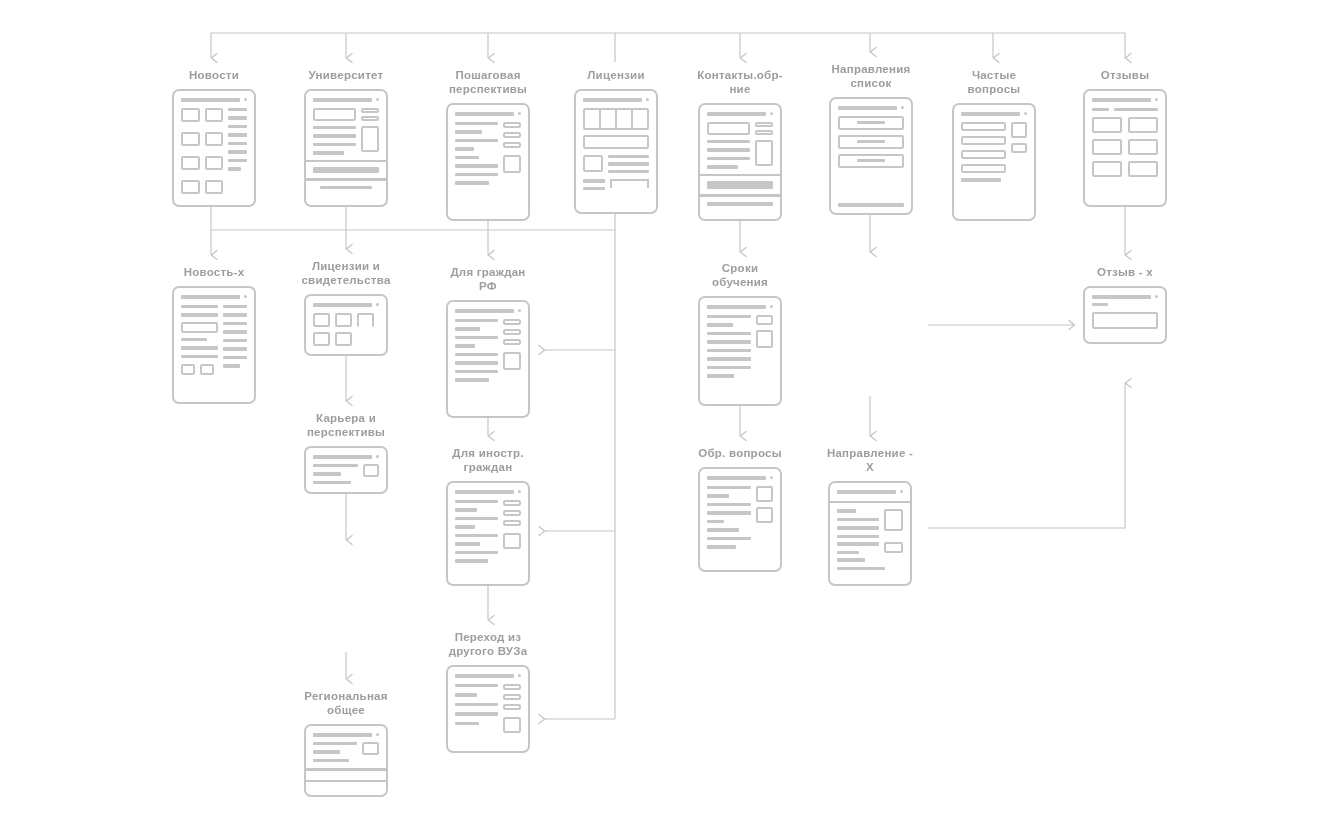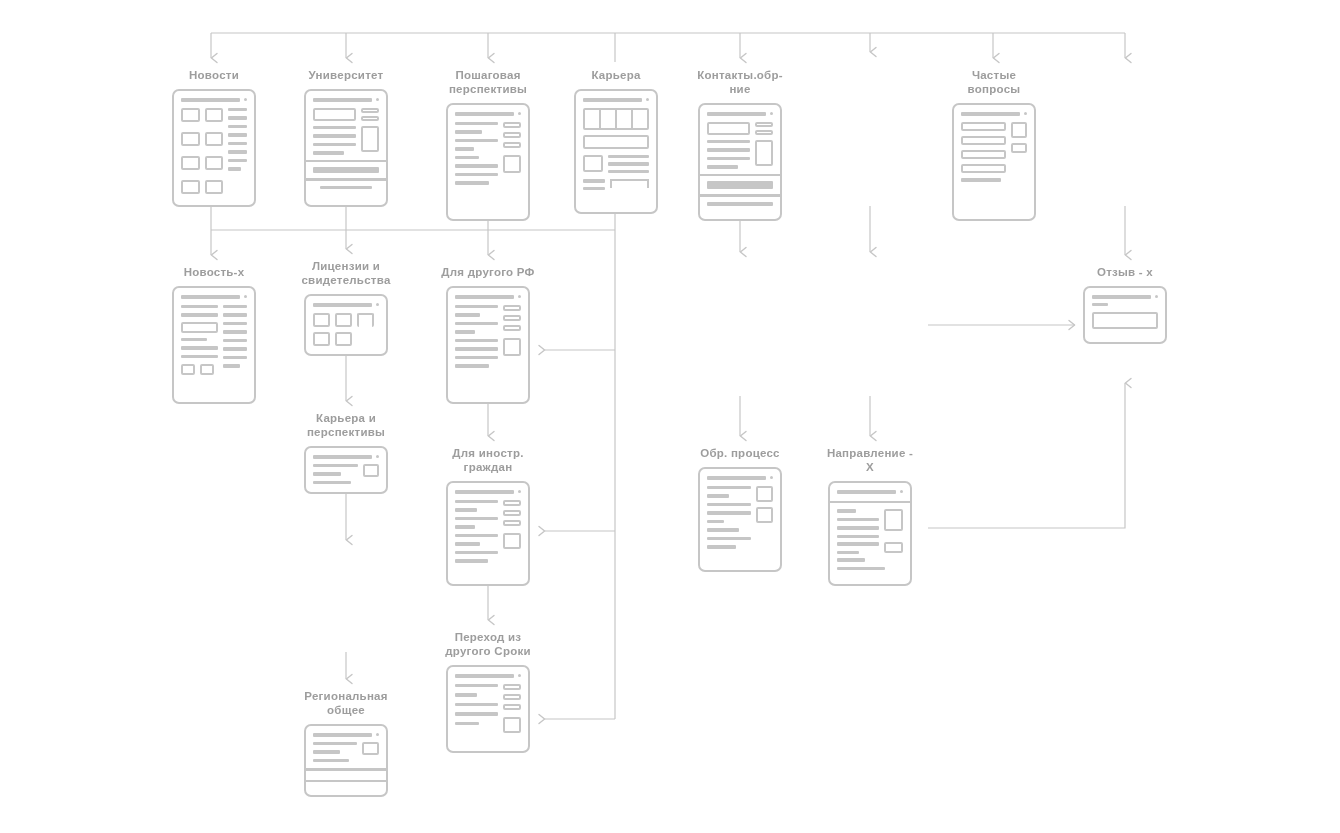--- a/index.html
+++ b/index.html
@@ -219,21 +219,21 @@
           <div class="box" style="height:6px;"></div>
           <div class="box" style="height:6px;"></div>
           <div class="box" style="height:6px;"></div>
           <div class="box" style="height:18px; margin-top:3px;"></div>
         </div>
       </div>
     </div>
   </div>
 
   <div class="node" style="left:571px; top:68px; width:90px;">
-    <div class="node-label">Карьера</div>
+    <div class="node-label">Лицензии</div>
     <div class="card" style="width:84px;height:125px;">
       <div class="hdr">
           <div class="bar"></div>
           <div class="dot"></div>
         </div>
       <div class="box" style="height:22px; display:flex; gap:0;">
         <div style="flex:1;border-right:2.5px solid #c6c6c6;"></div>
         <div style="flex:1;border-right:2.5px solid #c6c6c6;"></div>
         <div style="flex:1;border-right:2.5px solid #c6c6c6;"></div>
         <div style="flex:1;"></div>
@@ -282,20 +282,40 @@
         </div>
         <div class="box" style="width:18px;height:26px;"></div>
       </div>
       <div class="sep"></div>
       <div class="bar" style="height:8px;"></div>
       <div class="sep"></div>
       <div class="bar" style="height:4px;"></div>
     </div>
   </div>
 
+  <div class="node" style="left:824px; top:62px; width:94px;">
+    <div class="node-label">Направления
+список</div>
+    <div class="card" style="width:84px;height:118px;">
+      <div class="hdr">
+          <div class="bar"></div>
+          <div class="dot"></div>
+        </div>
+      <div class="strip">
+          <div class="bar"></div>
+        </div>
+      <div class="strip">
+          <div class="bar"></div>
+        </div>
+      <div class="strip">
+          <div class="bar"></div>
+        </div>
+      <div class="bar" style="height:4px; margin-top:auto;"></div>
+    </div>
+  </div>
 
   <div class="node" style="left:946px; top:68px; width:96px;">
     <div class="node-label">Частые вопросы</div>
     <div class="card" style="width:84px;height:118px;">
       <div class="hdr">
           <div class="bar"></div>
           <div class="dot"></div>
         </div>
       <div class="row" style="flex:1;">
         <div class="lines" style="gap:5px;">
@@ -306,20 +326,41 @@
           <div class="bar" style="height:4px; width:88%;"></div>
         </div>
         <div class="col" style="width:16px; gap:5px;">
           <div class="box" style="height:16px;"></div>
           <div class="box" style="height:10px;"></div>
         </div>
       </div>
     </div>
   </div>
 
+  <div class="node" style="left:1080px; top:68px; width:90px;">
+    <div class="node-label">Отзывы</div>
+    <div class="card" style="width:84px;height:118px;">
+      <div class="hdr">
+          <div class="bar"></div>
+          <div class="dot"></div>
+        </div>
+      <div class="row" style="margin-bottom:6px;">
+        <div class="bar" style="height:3.5px;width:26%;"></div>
+        <div class="bar" style="height:3.5px;flex:1;"></div>
+      </div>
+      <div class="grid" style="grid-template-columns:repeat(2,1fr); gap:6px;">
+        <div class="box" style="height:16px;"></div>
+          <div class="box" style="height:16px;"></div>
+        <div class="box" style="height:16px;"></div>
+          <div class="box" style="height:16px;"></div>
+        <div class="box" style="height:16px;"></div>
+          <div class="box" style="height:16px;"></div>
+      </div>
+    </div>
+  </div>
 
   <div class="node" style="left:299px; top:259px; width:94px;">
     <div class="node-label">Лицензии и
 свидетельства</div>
     <div class="card" style="width:84px;height:62px;">
       <div class="hdr">
           <div class="bar"></div>
           <div class="dot"></div>
         </div>
       <div class="row" style="gap:5px;">
@@ -364,21 +405,21 @@
           <div class="bar"></div>
             <div class="bar"></div>
             <div class="bar"></div>
             <div class="bar" style="width:70%;"></div>
         </div>
       </div>
     </div>
   </div>
 
   <div class="node" style="left:441px; top:265px; width:94px;">
-    <div class="node-label">Для другого РФ</div>
+    <div class="node-label">Для граждан РФ</div>
     <div class="card" style="width:84px;height:118px;">
       <div class="hdr">
           <div class="bar"></div>
           <div class="dot"></div>
         </div>
       <div class="row" style="flex:1;">
         <div class="lines" style="gap:5px;">
           <div class="bar"></div>
             <div class="bar" style="width:58%;"></div>
             <div class="bar"></div>
@@ -391,20 +432,45 @@
         <div class="col" style="width:18px; gap:4px;">
           <div class="box" style="height:6px;"></div>
           <div class="box" style="height:6px;"></div>
           <div class="box" style="height:6px;"></div>
           <div class="box" style="height:18px; margin-top:3px;"></div>
         </div>
       </div>
     </div>
   </div>
 
+  <div class="node" style="left:692px; top:261px; width:96px;">
+    <div class="node-label">Сроки обучения</div>
+    <div class="card" style="width:84px;height:110px;">
+      <div class="hdr">
+          <div class="bar"></div>
+          <div class="dot"></div>
+        </div>
+      <div class="row" style="flex:1;">
+        <div class="lines" style="gap:5px;">
+          <div class="bar"></div>
+            <div class="bar" style="width:58%;"></div>
+            <div class="bar"></div>
+          <div class="bar"></div>
+            <div class="bar"></div>
+            <div class="bar"></div>
+          <div class="bar"></div>
+            <div class="bar" style="width:62%;"></div>
+        </div>
+        <div class="col" style="width:17px; gap:5px;">
+          <div class="box" style="height:10px;"></div>
+          <div class="box" style="height:18px;"></div>
+        </div>
+      </div>
+    </div>
+  </div>
 
 
   <div class="node" style="left:1080px; top:265px; width:90px;">
     <div class="node-label">Отзыв - х</div>
     <div class="card" style="width:84px;height:58px;">
       <div class="hdr" style="margin-bottom:4px;">
           <div class="bar"></div>
           <div class="dot"></div>
         </div>
       <div class="bar" style="height:3.5px; width:24%; margin-bottom:6px;"></div>
@@ -455,21 +521,21 @@
           <div class="box" style="height:6px;"></div>
           <div class="box" style="height:6px;"></div>
           <div class="box" style="height:6px;"></div>
           <div class="box" style="height:16px; margin-top:3px;"></div>
         </div>
       </div>
     </div>
   </div>
 
   <div class="node" style="left:694px; top:446px; width:92px;">
-    <div class="node-label">Обр. процесс</div>
+    <div class="node-label">Обр. вопросы</div>
     <div class="card" style="width:84px;height:105px;">
       <div class="hdr">
           <div class="bar"></div>
           <div class="dot"></div>
         </div>
       <div class="row" style="flex:1;">
         <div class="lines" style="gap:5px;">
           <div class="bar"></div>
             <div class="bar" style="width:50%;"></div>
             <div class="bar"></div>
@@ -518,21 +584,21 @@
       <div class="lines" style="gap:5px; margin-top:4px;">
         <div class="bar" style="width:42%;"></div>
         <div class="bar" style="width:72%;"></div>
       </div>
     </div>
   </div>
 
 
   <div class="node" style="left:441px; top:630px; width:94px;">
     <div class="node-label">Переход из
-другого Сроки</div>
+другого ВУЗа</div>
     <div class="card" style="width:84px;height:88px;">
       <div class="hdr">
           <div class="bar"></div>
           <div class="dot"></div>
         </div>
       <div class="row" style="flex:1;">
         <div class="lines" style="gap:6px;">
           <div class="bar"></div>
             <div class="bar" style="width:52%;"></div>
           <div class="bar"></div>

